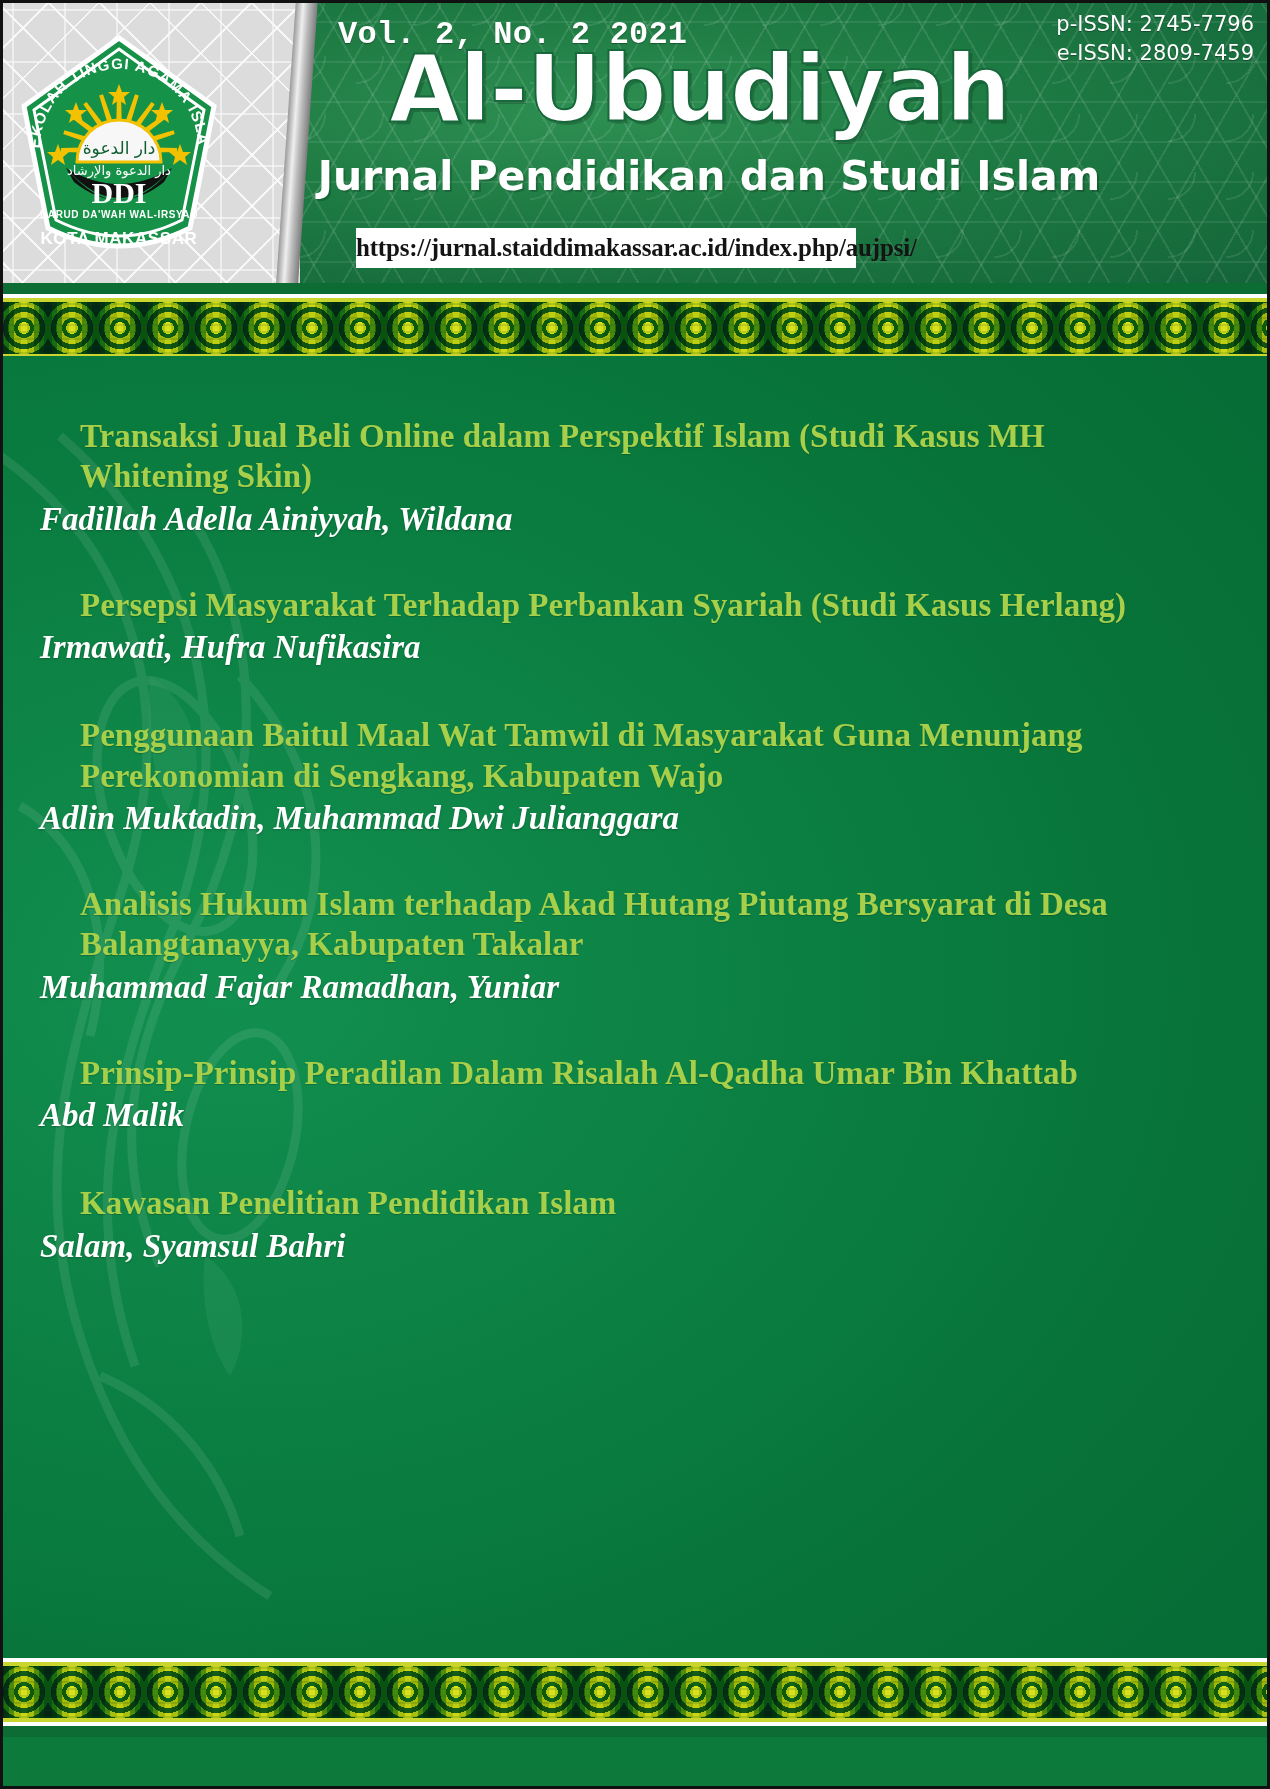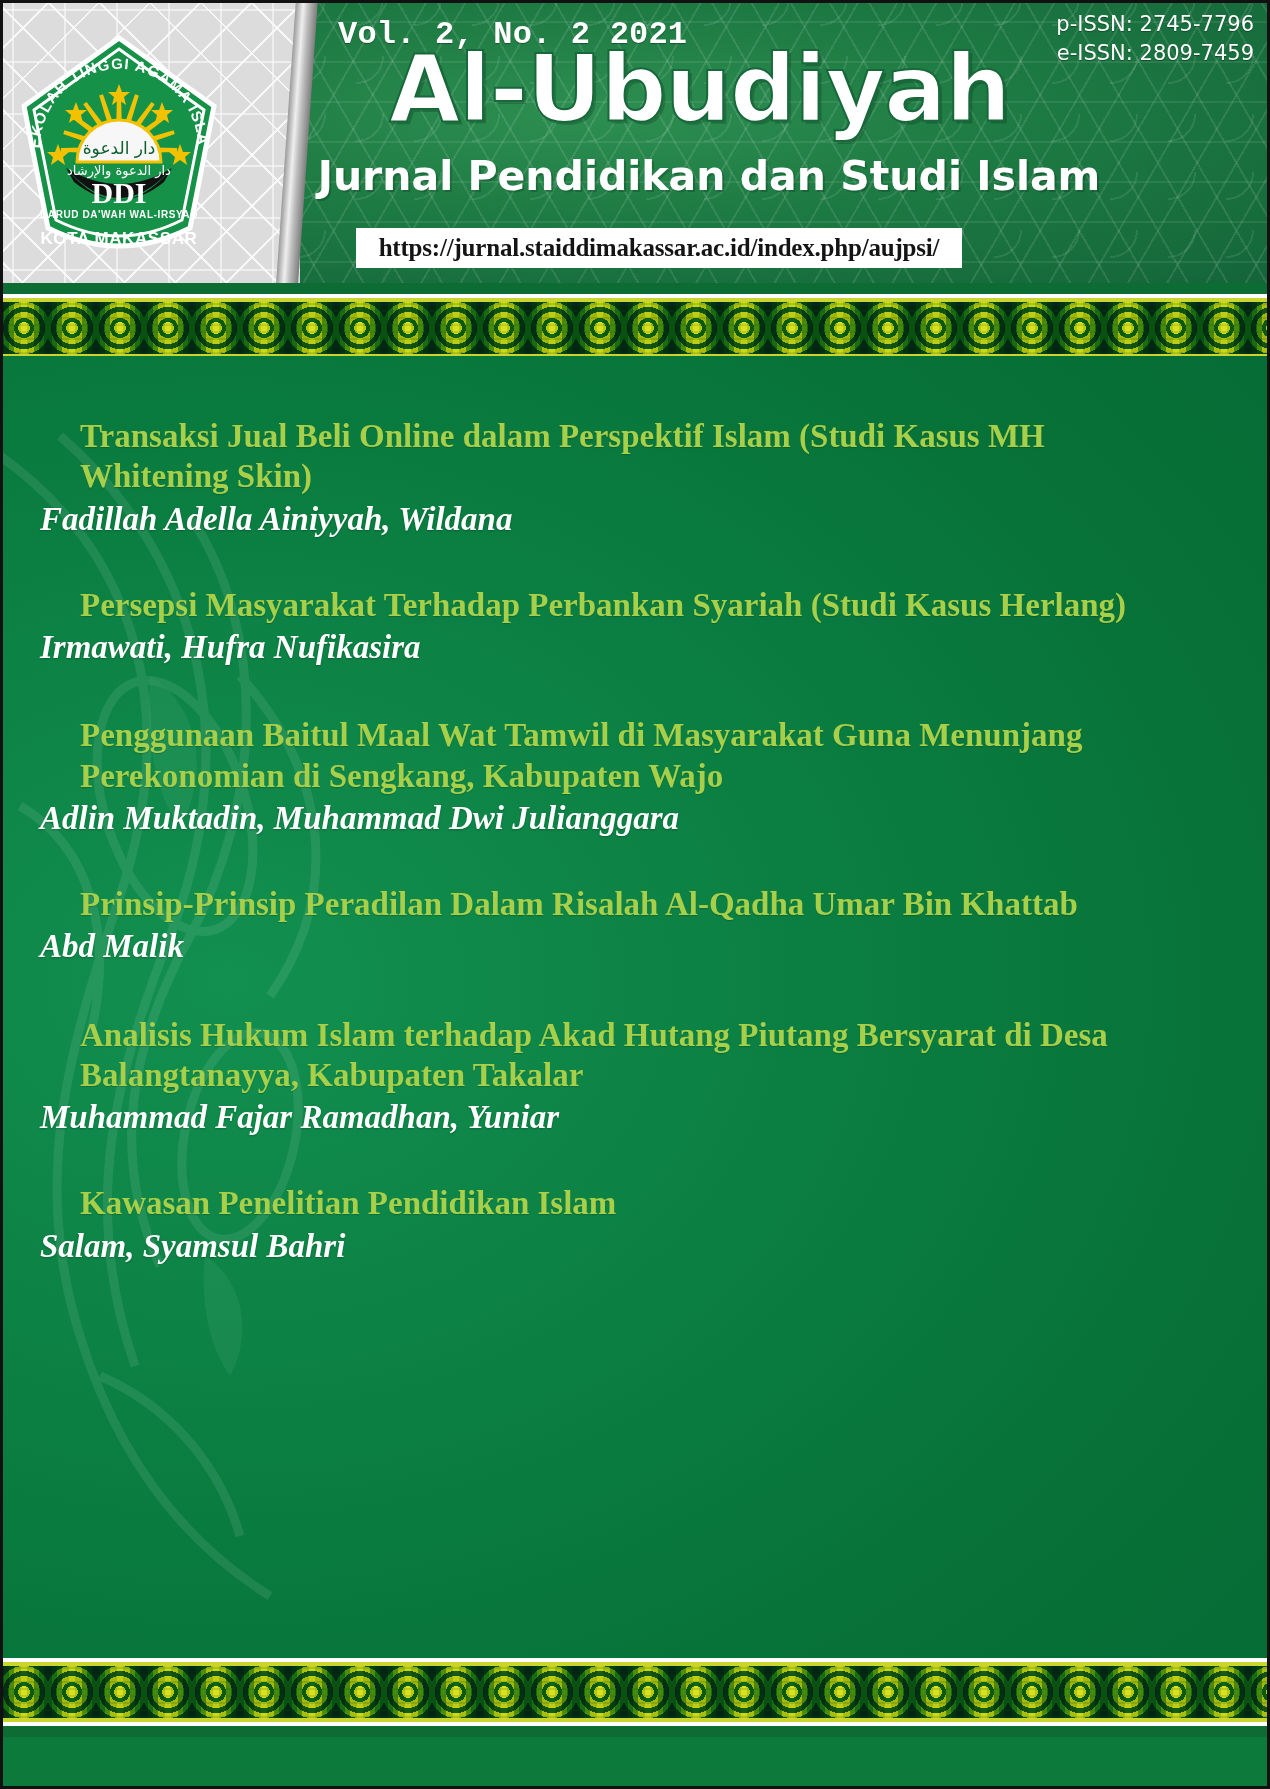--- a/index.html
+++ b/index.html
@@ -101,23 +101,23 @@
     position:absolute;left:300px;top:152px;width:818px;
     text-align:center;
     font-family:"DejaVu Sans", sans-serif;
     font-weight:bold;font-size:41px;
     color:#ffffff;
     letter-spacing:0px;
     text-shadow:2px 2px 0 rgba(0,0,0,.18);
     white-space:nowrap;
   }
   .url-band{
-    position:absolute;left:356px;top:228px;width:606px;height:40px;
+    position:absolute;left:356px;top:228px;width:500px;height:40px;
     background:#ffffff;
-    display:flex;align-items:center;justify-content:center;
+    display:flex;align-items:center;justify-content:flex-start;
   }
   .url-band span{
     font-family:"Liberation Serif", serif;
     font-weight:bold;font-size:25px;color:#141414;
     white-space:nowrap;letter-spacing:-.2px;
   }
 
   
   .band-wrap{position:absolute;left:0;width:1270px;}
   .band-top{top:283px;}
@@ -326,28 +326,28 @@
       <div class="article sp2">
         <div class="article-title">Persepsi Masyarakat Terhadap Perbankan Syariah (Studi Kasus Herlang)</div>
         <div class="article-authors">Irmawati, Hufra Nufikasira</div>
       </div>
 
       <div class="article sp1">
         <div class="article-title">Penggunaan Baitul Maal Wat Tamwil di Masyarakat Guna Menunjang Perekonomian di Sengkang, Kabupaten Wajo</div>
         <div class="article-authors">Adlin Muktadin, Muhammad Dwi Julianggara</div>
       </div>
 
+      <div class="article sp1">
+        <div class="article-title">Analisis Hukum Islam terhadap Akad Hutang Piutang Bersyarat di Desa Balangtanayya, Kabupaten Takalar</div>
+        <div class="article-authors">Muhammad Fajar Ramadhan, Yuniar</div>
+      </div>
+
       <div class="article sp2">
         <div class="article-title">Prinsip-Prinsip Peradilan Dalam Risalah Al-Qadha Umar Bin Khattab</div>
         <div class="article-authors">Abd Malik</div>
-      </div>
-
-      <div class="article sp1">
-        <div class="article-title">Analisis Hukum Islam terhadap Akad Hutang Piutang Bersyarat di Desa Balangtanayya, Kabupaten Takalar</div>
-        <div class="article-authors">Muhammad Fajar Ramadhan, Yuniar</div>
       </div>
 
       <div class="article">
         <div class="article-title">Kawasan Penelitian Pendidikan Islam</div>
         <div class="article-authors">Salam, Syamsul Bahri</div>
       </div>
 
     </div>
 
   </div>

